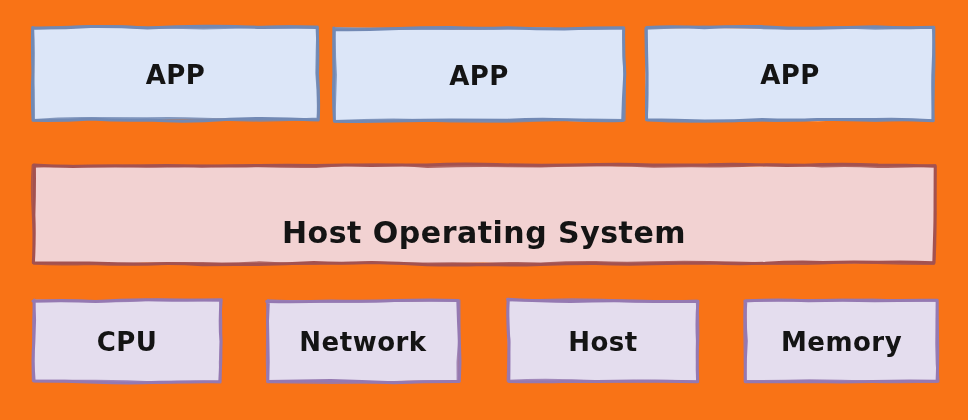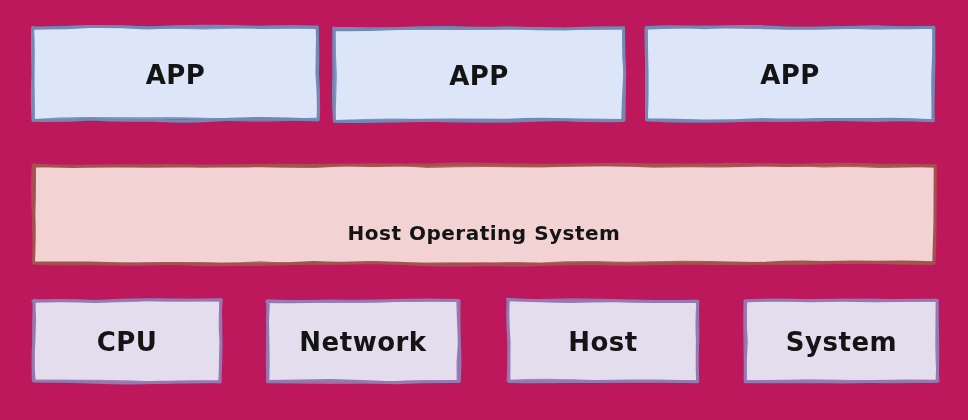--- a/index.html
+++ b/index.html
@@ -4,21 +4,21 @@
 <style>
   html, body {
     margin: 0;
     padding: 0;
     background: #ffffff;
   }
   .canvas {
     position: relative;
     width: 968px;
     height: 420px;
-    background: #be185d;
+    background: #f97316;
     overflow: hidden;
     font-family: "DejaVu Sans", "Liberation Sans", sans-serif;
   }
   .box {
     position: absolute;
     display: flex;
     align-items: center;
     justify-content: center;
   }
   .box svg.sketch {
@@ -32,21 +32,21 @@
   .box .label {
     position: relative;
     z-index: 2;
     font-weight: 700;
     color: #141414;
     letter-spacing: 0.5px;
     white-space: nowrap;
     transform: translateY(1px);
   }
   .label-md  { font-size: 26px; }
-  .label-lg  { font-size: 20px; margin-top: 34px; }
+  .label-lg  { font-size: 30px; margin-top: 34px; }
 </style>
 </head>
 <body>
 
 <div class="canvas">
 
   <div class="box" style="left:30px; top:24px; width:291px; height:99px;">
     <svg class="sketch" viewBox="0 0 291 99">
         <path d="M3.5 3.6 Q32.8 3.7 60.5 3.7 Q88.6 3.5 116.3 3.6 Q144.9 4.3 173.9 4.2 Q201.7 3.0 231.1 2.8 Q259.4 2.2 287.4 3.3 Q287.4 27.4 287.7 49.7 Q287.4 73.1 287.9 95.9 Q259.4 96.2 230.2 94.6 Q202.4 94.3 173.5 94.8 Q146.2 94.4 117.2 95.7 Q88.8 94.8 61.0 96.1 Q31.9 96.1 2.9 96.0 Q3.8 71.5 3.0 49.5 Q3.2 26.5 3.7 2.9 Z" fill="#dce6f8" stroke="none"></path>
         <path d="M4.2 4.0 Q33.0 4.2 60.9 2.5 Q87.7 2.3 117.5 3.9 Q146.2 2.5 174.2 2.2 Q202.1 1.8 230.7 3.6 Q259.4 3.1 287.1 3.4 Q288.3 26.1 287.5 49.6 Q289.2 72.9 288.3 95.9 Q257.9 94.8 231.5 94.5 Q201.8 94.4 174.3 96.8 Q146.8 97.9 116.6 96.1 Q88.0 96.9 61.5 94.9 Q31.1 96.9 3.0 96.3 Q1.8 73.0 2.9 48.4 Q2.2 26.7 2.6 3.8 Z" fill="none" stroke="#7289b4" stroke-width="3" stroke-linecap="round" stroke-linejoin="round"></path>
@@ -108,16 +108,16 @@
       </svg>
     <span class="label label-md" style="color: rgb(20, 20, 20);">Host</span>
   </div>
 
   <div class="box" style="left:742px; top:297px; width:199px; height:88px;">
     <svg class="sketch" viewBox="0 0 199 88">
         <path d="M3.9 3.9 Q35.3 2.5 67.4 3.2 Q100.2 4.2 131.5 4.0 Q164.2 3.2 196.0 3.5 Q195.3 24.7 195.6 43.5 Q196.2 65.0 195.2 84.3 Q164.8 85.1 132.0 85.1 Q100.5 84.8 67.7 84.1 Q34.8 85.0 3.5 85.1 Q3.0 63.4 4.5 43.1 Q4.9 23.3 3.9 3.3 Z" fill="#e4ddee" stroke="none"></path>
         <path d="M3.0 3.9 Q35.5 2.2 66.5 3.8 Q98.5 2.8 132.5 3.7 Q162.5 3.0 195.1 3.2 Q195.4 23.5 195.6 43.9 Q196.0 62.5 195.1 84.3 Q163.7 83.7 130.3 84.5 Q99.9 85.3 68.8 84.5 Q36.2 84.9 3.2 84.8 Q3.0 63.0 4.3 44.0 Q2.6 22.9 3.8 4.1 Z" fill="none" stroke="#9579b2" stroke-width="3" stroke-linecap="round" stroke-linejoin="round"></path>
         <path d="M3.2 3.8 Q35.9 3.5 68.2 3.3 Q98.9 3.0 130.6 2.7 Q163.9 4.2 195.3 3.3 Q194.5 22.6 194.4 43.5 Q194.2 65.5 196.4 84.5 Q163.0 85.3 130.3 84.8 Q99.9 83.7 67.3 83.5 Q35.2 84.3 3.6 84.2 Q2.7 64.4 2.6 43.8 Q2.2 24.9 2.7 4.0 Z" fill="none" stroke="#9579b2" stroke-width="2.4" stroke-opacity="0.85" stroke-linecap="round" stroke-linejoin="round"></path>
       </svg>
-    <span class="label label-md" style="color: rgb(20, 20, 20);">System</span>
+    <span class="label label-md" style="color: rgb(20, 20, 20);">Memory</span>
   </div>
 
 </div>
 
 </body></html>

